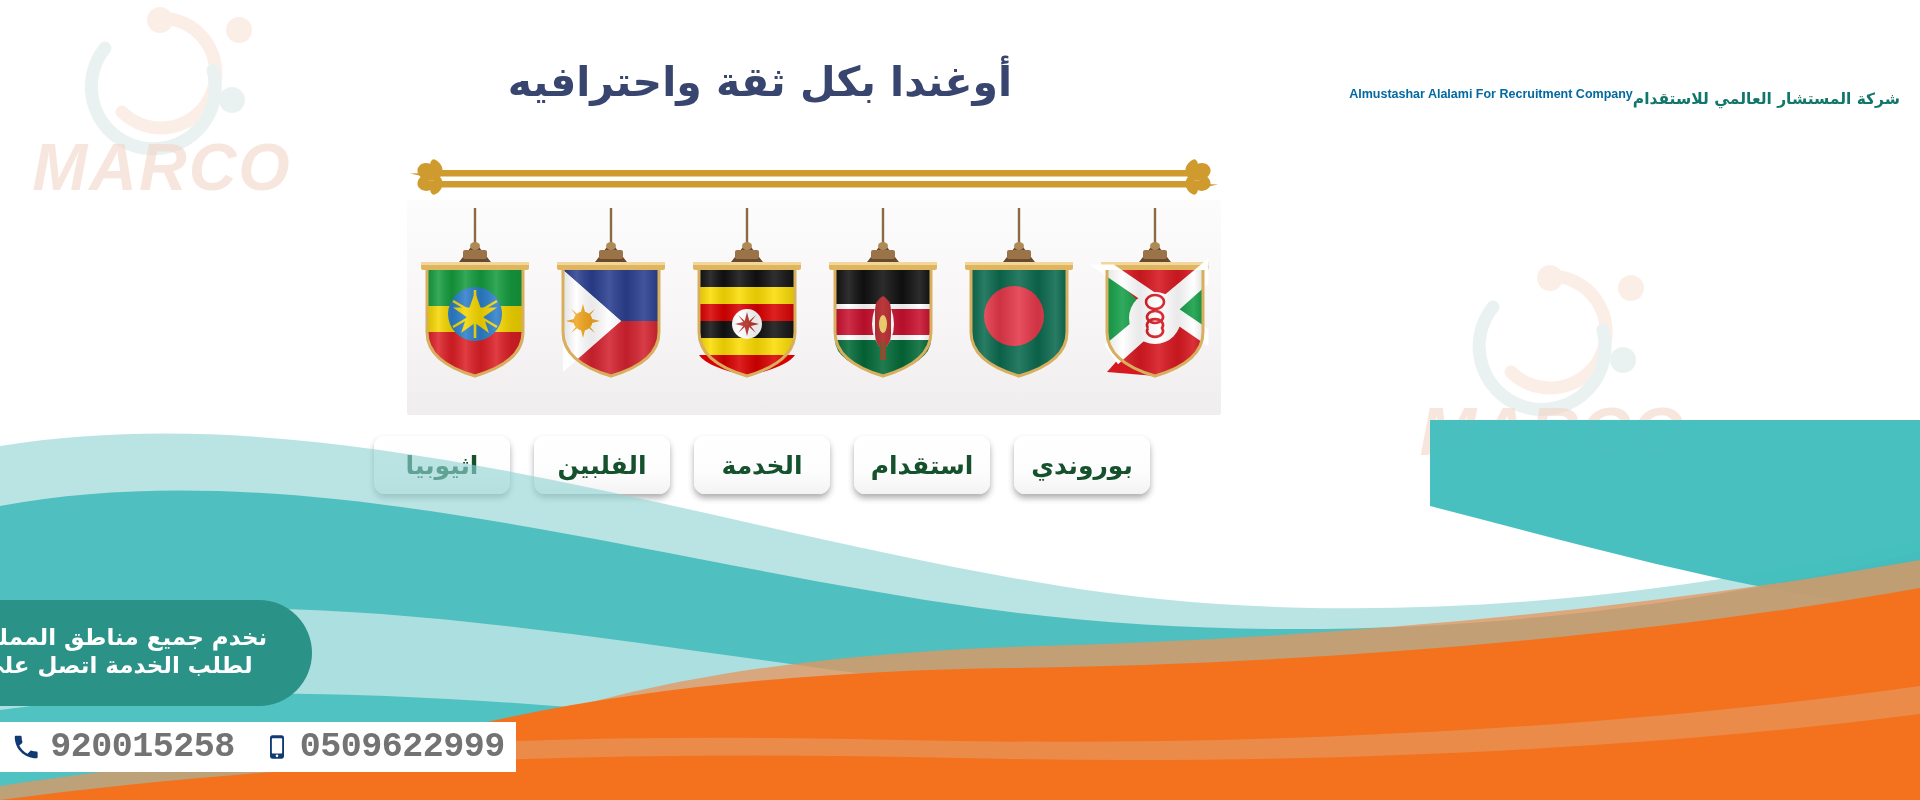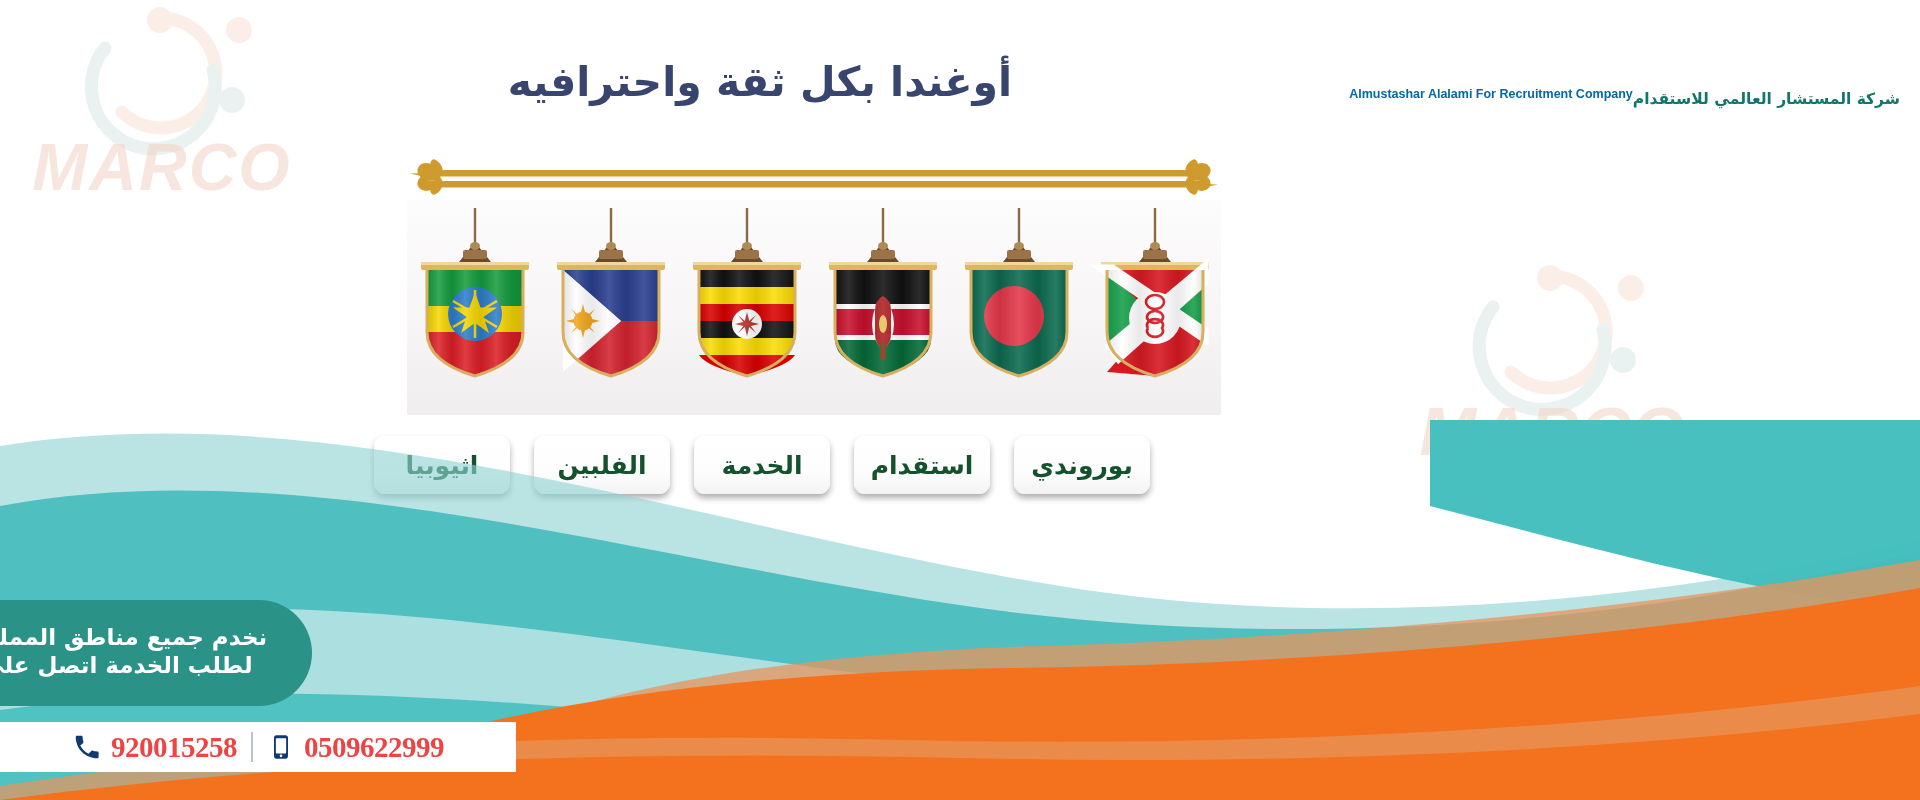--- a/index.html
+++ b/index.html
@@ -107,22 +107,22 @@
   .phone-bar {
     position:absolute; left:0; top:722px;
     width:516px; height:50px;
     background:#ffffff;
     display:flex; flex-direction:row; align-items:center;
     justify-content:center; gap:14px; direction:ltr;
     padding:0 18px;
   }
   .phone-item { display:flex; flex-direction:row; align-items:center; gap:9px; }
   .phone-num {
-    font-family:Liberation Serif, serif;
-    font-weight:700; font-size:29px; color:#ef4444; letter-spacing:-0.5px;
+    font-family:Liberation Mono, monospace;
+    font-weight:700; font-size:35px; color:#737373; letter-spacing:-0.5px;
     direction:ltr;
   }
   .phone-sep { width:2px; height:30px; background:#b9c2d2; }
   .pi { display:block; }
 </style>
 </head>
 <body>
 
 <div id="stage">
 

